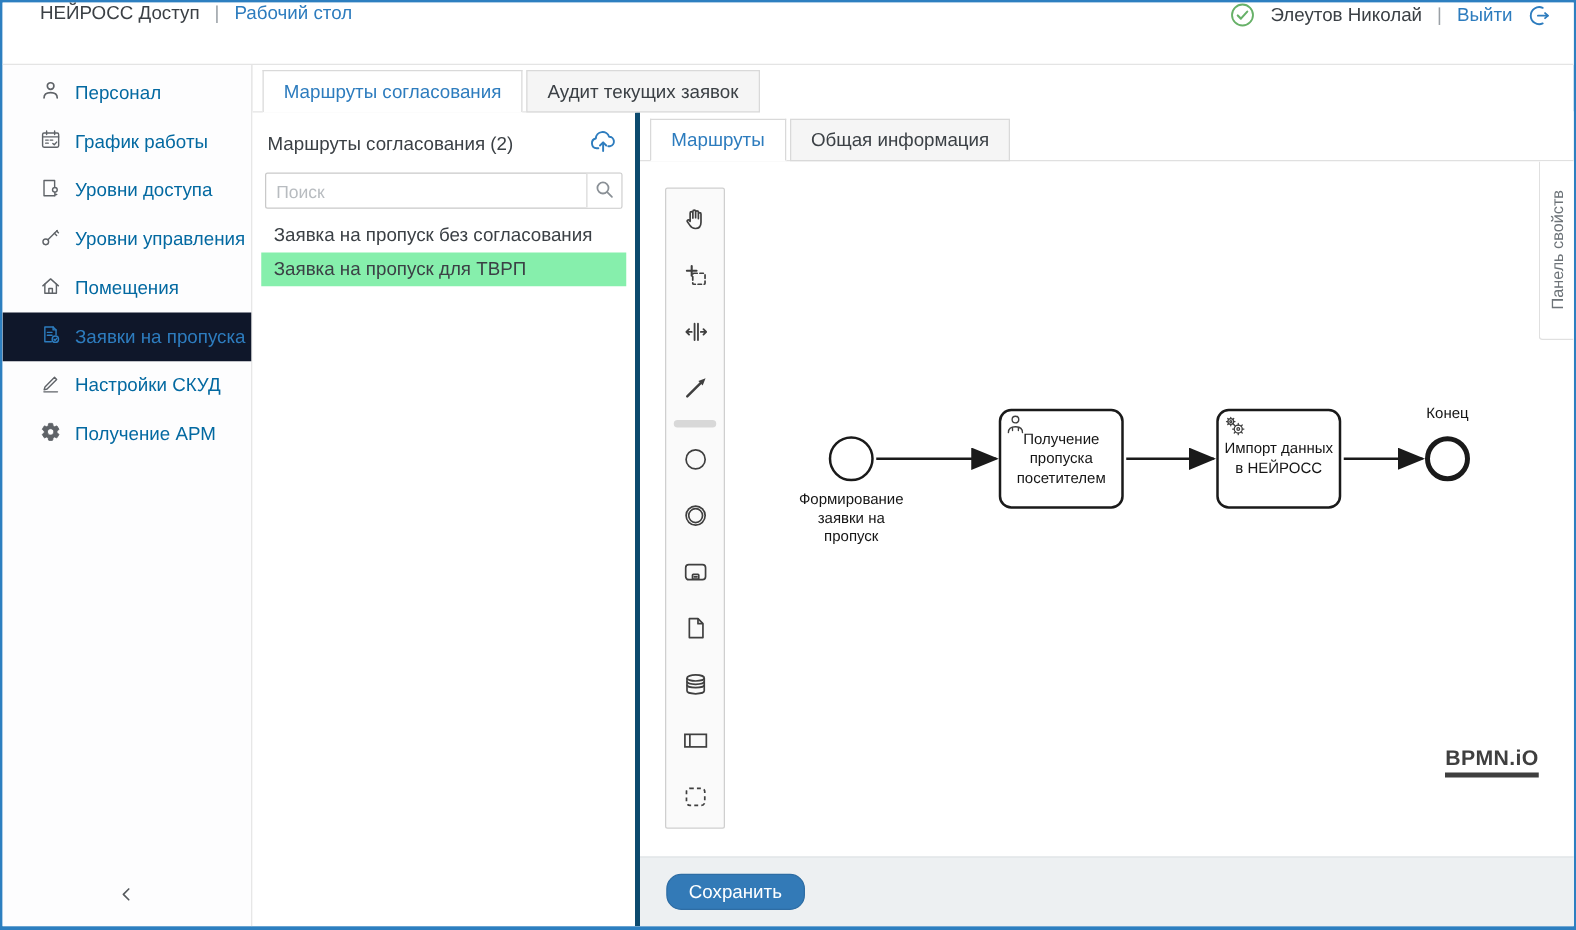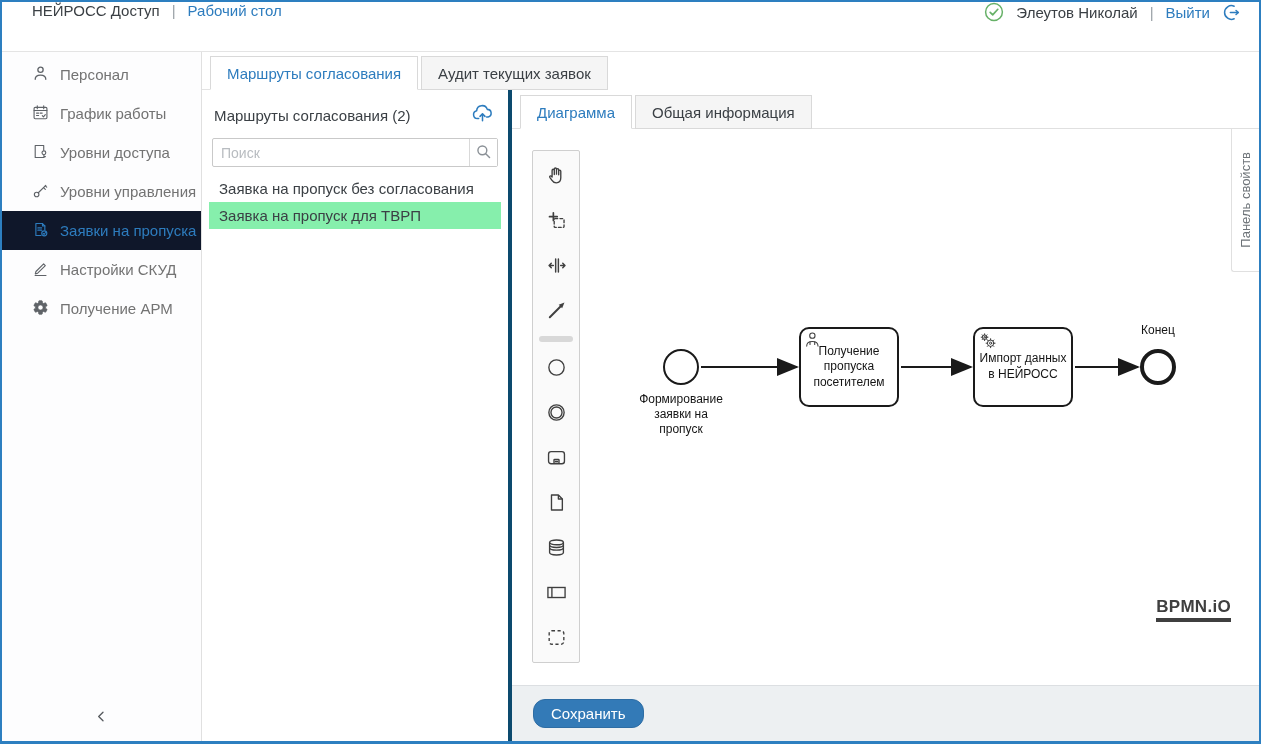--- a/index.html
+++ b/index.html
@@ -16,21 +16,21 @@
   .blue { color:#2d7cbe; }
   .sep { color:#9aa0a6; }
   .hgroup .icn { display:flex; align-items:center; }
 
   
   .body { flex:1; display:flex; min-height:0; }
 
   .sidebar { flex:0 0 200px; border-right:1px solid #e0e0e0; background:#fdfdfe;
              display:flex; flex-direction:column; justify-content:space-between; padding-top:3px; }
   .nav-item { height:39px; display:flex; align-items:center; gap:11px; padding-left:30px;
-              font-size:15px; color:#737373; cursor:pointer; white-space:nowrap; }
+              font-size:15px; color:#0369a1; cursor:pointer; white-space:nowrap; }
   .nav-item svg { flex:0 0 auto; stroke:#5f6368; }
   .nav-item.selected { background:#0f172a; color:#2d7cbe; }
   .nav-item.selected svg { stroke:#2d7cbe; }
   .sidebar-bottom { height:46px; display:flex; align-items:center; justify-content:center; cursor:pointer; }
 
   .content { flex:1; display:flex; flex-direction:column; min-width:0; }
 
   
   .tabrow { display:flex; align-items:flex-end; padding-left:8px; gap:3px;
             position:relative; z-index:2; margin-bottom:-1px; }
@@ -170,20 +170,30 @@
         <div class="nav-item">
           <span>
             <svg width="17" height="17" viewBox="0 0 18 18" fill="none" stroke-width="1.2" stroke-linecap="round" stroke-linejoin="round">
               <circle cx="4.9" cy="13.2" r="2.4"></circle>
               <path d="M6.7 11.4 L14.6 3.5"></path>
               <path d="M12.2 5.9 l1.9 1.9 M14.1 4 l1.5 1.5"></path>
             </svg>
           </span>
           <span>Уровни управления</span>
         </div>
+        <div class="nav-item">
+          <span>
+            <svg width="17" height="17" viewBox="0 0 18 18" fill="none" stroke-width="1.2" stroke-linecap="round" stroke-linejoin="round">
+              <path d="M2.4 9.2 L9 3.3 L15.6 9.2"></path>
+              <path d="M4.1 7.9 V15.4 H13.9 V7.9"></path>
+              <path d="M7.5 15.4 v-3.9 h3 v3.9"></path>
+            </svg>
+          </span>
+          <span>Помещения</span>
+        </div>
         <div class="nav-item selected">
           <span>
             <svg width="17" height="17" viewBox="0 0 18 18" fill="none" stroke-width="1.2" stroke-linecap="round" stroke-linejoin="round">
               <path d="M9.6 15.3 H4.1 V2.7 h7 l2.5 2.5 v4.2"></path>
               <path d="M11.1 2.7 v2.5 h2.5"></path>
               <path d="M6.2 7.3 h4 M6.2 9.7 h4"></path>
               <circle cx="13" cy="13.1" r="2.7"></circle>
               <path d="M11.9 13.2 l.9.9 1.5-1.9"></path>
             </svg>
           </span>
@@ -251,21 +261,21 @@
           </div>
           <div class="routes-list">
             <div class="route-item">Заявка на пропуск без согласования</div>
             <div class="route-item selected">Заявка на пропуск для ТВРП</div>
           </div>
         </section>
 
         <section class="main">
 
           <div class="tabrow diagram-tabs">
-            <div class="tab active">Диаграмма</div>
+            <div class="tab active">Маршруты</div>
             <div class="tab">Общая информация</div>
           </div>
 
           <div class="canvas">
 
             <div class="props-tab">
               <span>Панель свойств</span>
             </div>
 
             <div class="palette">

